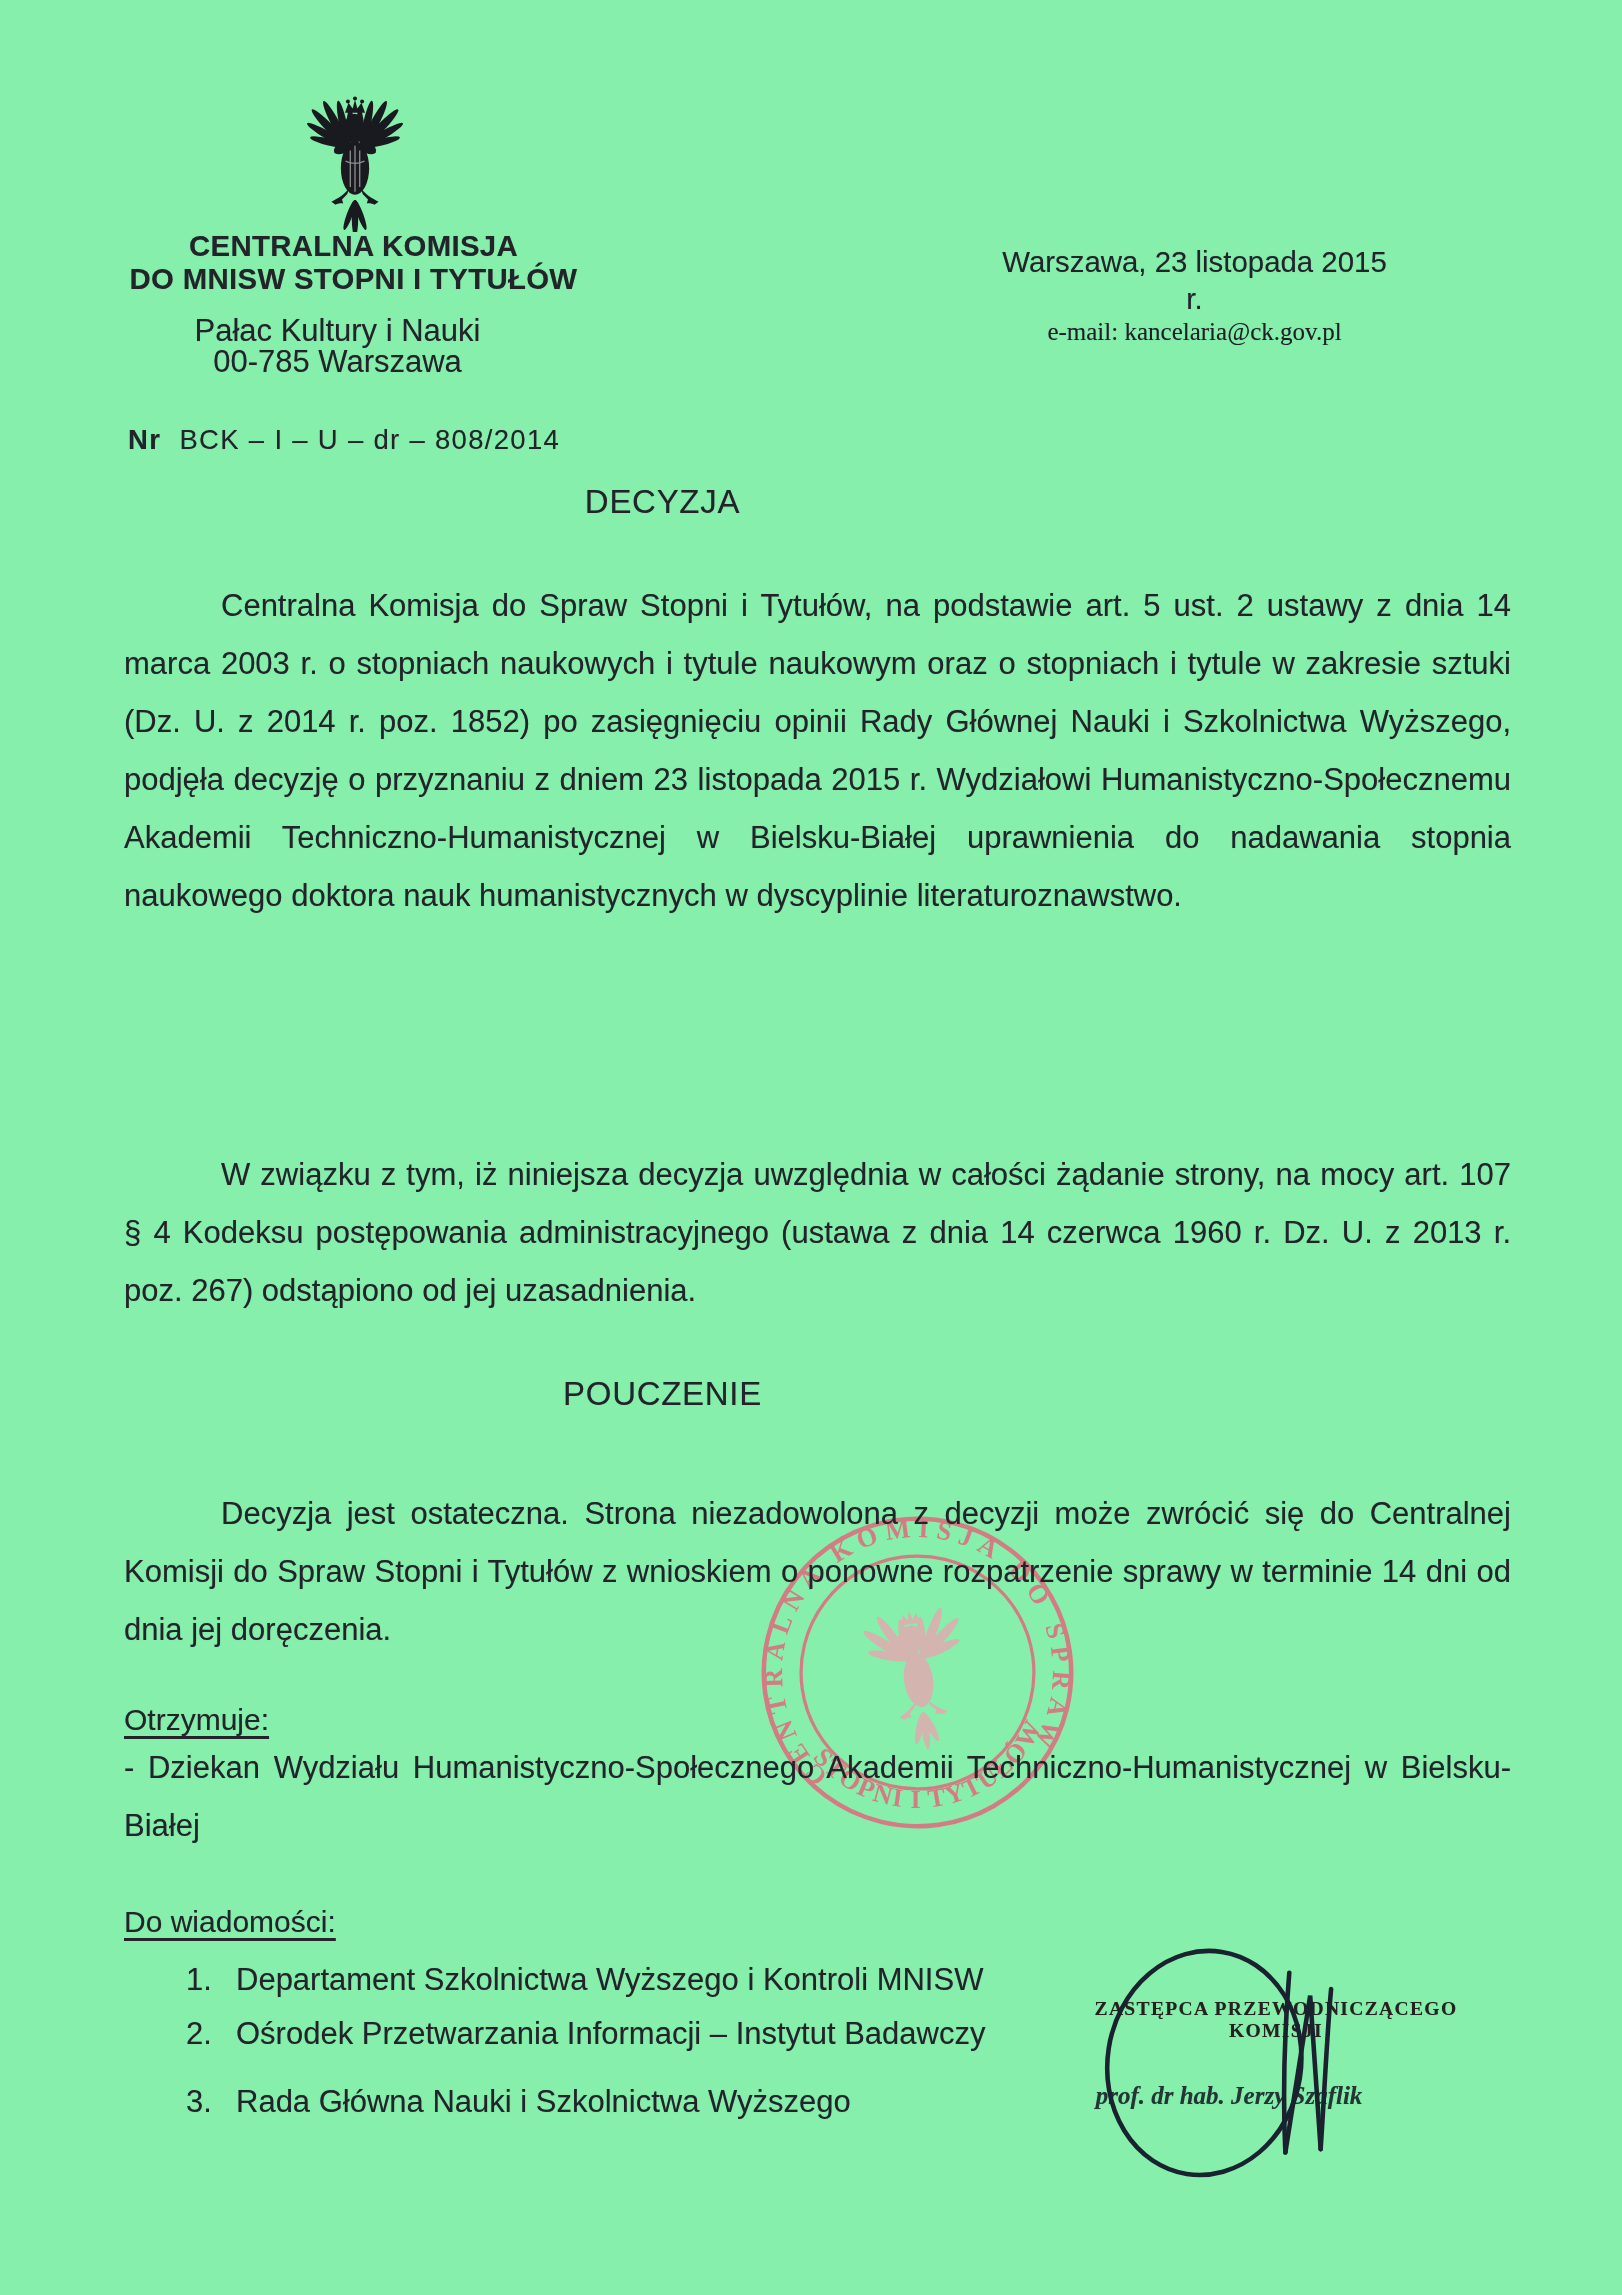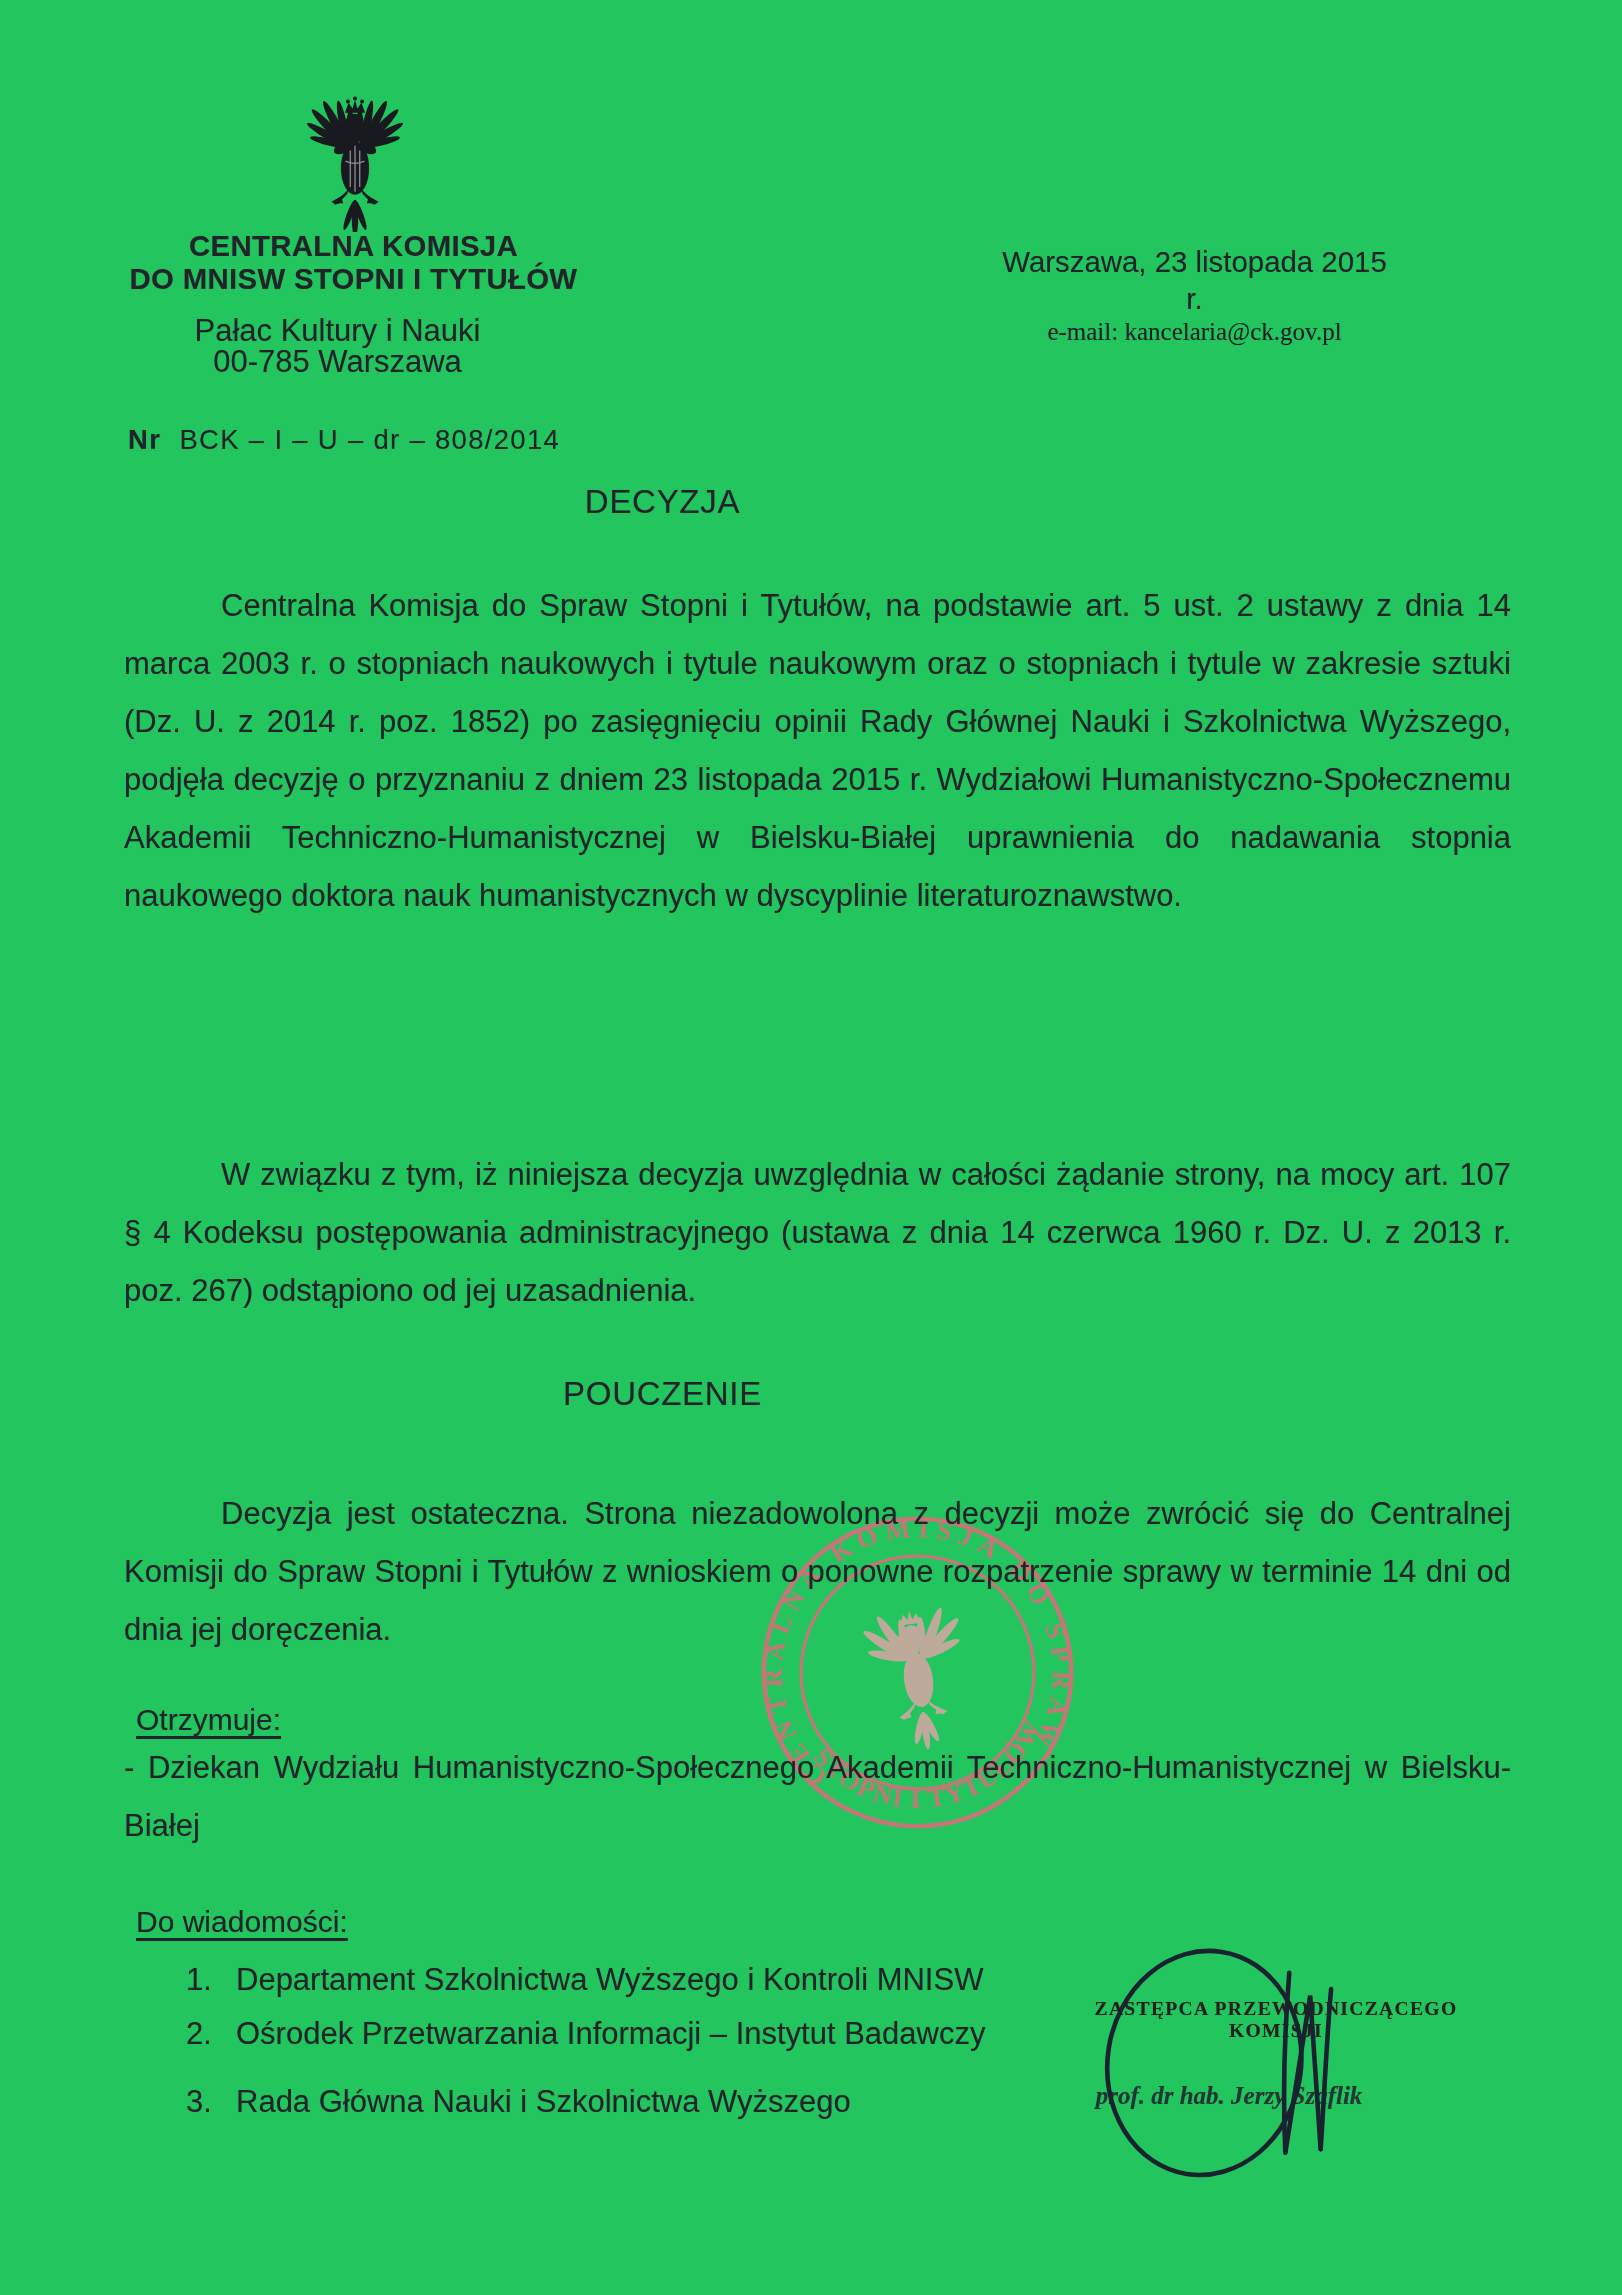--- a/index.html
+++ b/index.html
@@ -1,19 +1,19 @@
 <!DOCTYPE html>
 <html lang="pl" style="font-size:10.5px"><head>
 <meta charset="utf-8">
 <style>
   html,body{margin:0;padding:0;background:#9a9a9a;}
   .page{
     position:relative;
     width:1623px;height:2295px;
-    background:#22c55e;
+    background:#86efac;
     overflow:hidden;
     font-family:"Liberation Sans",sans-serif;
     color:#23242a;
   }
   .abs{position:absolute;}
   .scan{text-shadow:0 0 0.7px rgba(35,40,60,.35);}
   .z2{z-index:2;}
 
   
   .eagle-emblem{left:296px;top:96px;width:118px;height:136px;}
@@ -37,21 +37,21 @@
   .body-par{
     left:124px;width:1387px;
     font-size:31px;line-height:58px;
     text-align:justify;text-indent:97px;
   }
   .p-decision{top:577px;}
   .p-justification{top:1146px;}
   .p-instruction{top:1485px;}
 
   
-  .list-heading{left:136px;font-size:30px;line-height:37px;
+  .list-heading{left:124px;font-size:30px;line-height:37px;
     text-decoration:underline;text-decoration-thickness:2.6px;text-underline-offset:5.9px;}
   .h-otrzymuje{top:1701px;}
   .h-do-wiadomosci{top:1903px;}
   .recipient-par{left:124px;top:1739px;width:1387px;
     font-size:31px;line-height:58px;text-align:justify;}
   .cc-item{left:186px;font-size:31px;line-height:37px;white-space:nowrap;}
   .cc-1{top:1961px;}
   .cc-2{top:2015px;}
   .cc-3{top:2083px;}
   .cc-num{display:inline-block;width:50px;}

